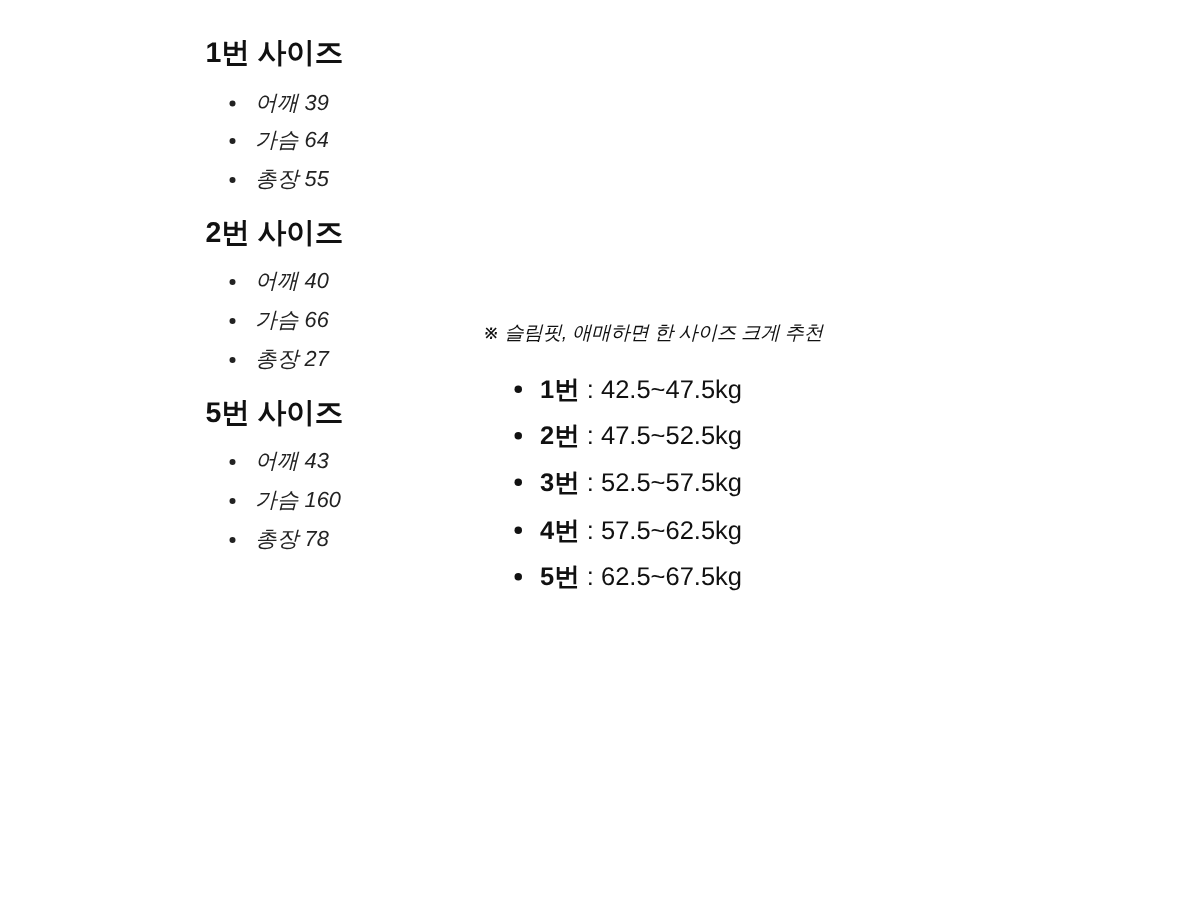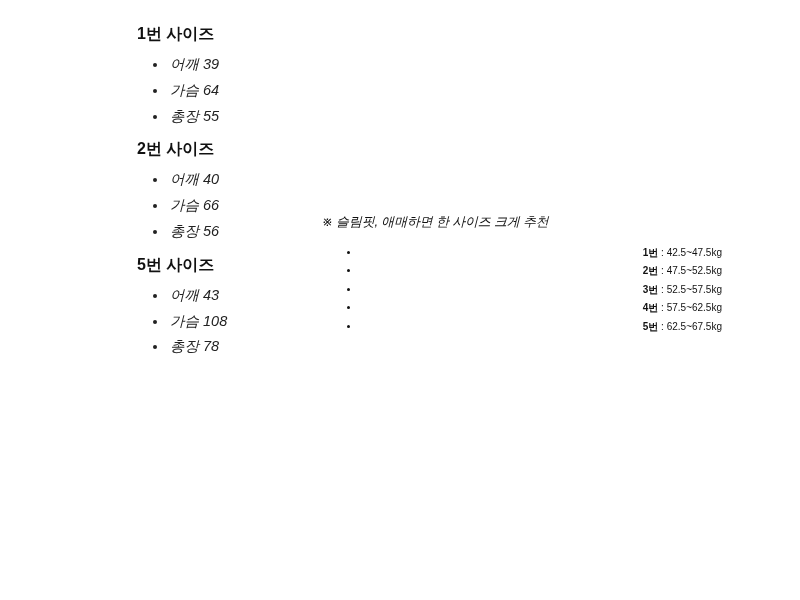--- a/index.html
+++ b/index.html
@@ -25,21 +25,21 @@
   .size-column {
     position: absolute;
     left: 120px;
     top: 22px;
     width: 240px;
   }
   .size-block {
     margin-bottom: 8px;
   }
   .size-title {
-    font-size: 16px;
+    font-size: 19px;
     font-weight: bold;
     color: #111111;
     margin: 0 0 6px 17px;
     line-height: 1.5;
   }
   .size-list {
     margin: 0 0 0 0;
     padding-left: 48px;
     list-style-type: disc;
   }
@@ -69,24 +69,23 @@
     margin: 0 0 12px 0;
     line-height: 1.5;
     letter-spacing: -0.2px;
   }
   .note-list {
     margin: 0;
     padding-left: 38px;
     list-style-type: disc;
   }
   .note-list li {
-    font-size: 10px;
+    font-size: 17px;
     color: #111111;
     line-height: 1.85;
-    text-align: right;
   }
   .note-list li .lead {
     font-weight: bold;
   }
 </style>
 </head>
 <body>
 
 <div class="page">
 
@@ -99,31 +98,31 @@
         <li>가슴 64</li>
         <li>총장 55</li>
       </ul>
     </div>
 
     <div class="size-block">
       <div class="size-title">2번 사이즈</div>
       <ul class="size-list">
         <li>어깨 40</li>
         <li>가슴 66</li>
-        <li>총장 56</li>
+        <li>총장 27</li>
       </ul>
     </div>
 
 
 
     <div class="size-block">
       <div class="size-title">5번 사이즈</div>
       <ul class="size-list">
         <li>어깨 43</li>
-        <li>가슴 108</li>
+        <li>가슴 160</li>
         <li>총장 78</li>
       </ul>
     </div>
 
   </div>
 
   <div class="note-column">
     <p class="note-heading">※ 슬림핏, 애매하면 한 사이즈 크게 추천</p>
     <ul class="note-list">
       <li><span class="lead">1번</span><span> : 42.5~47.5kg</span></li>

